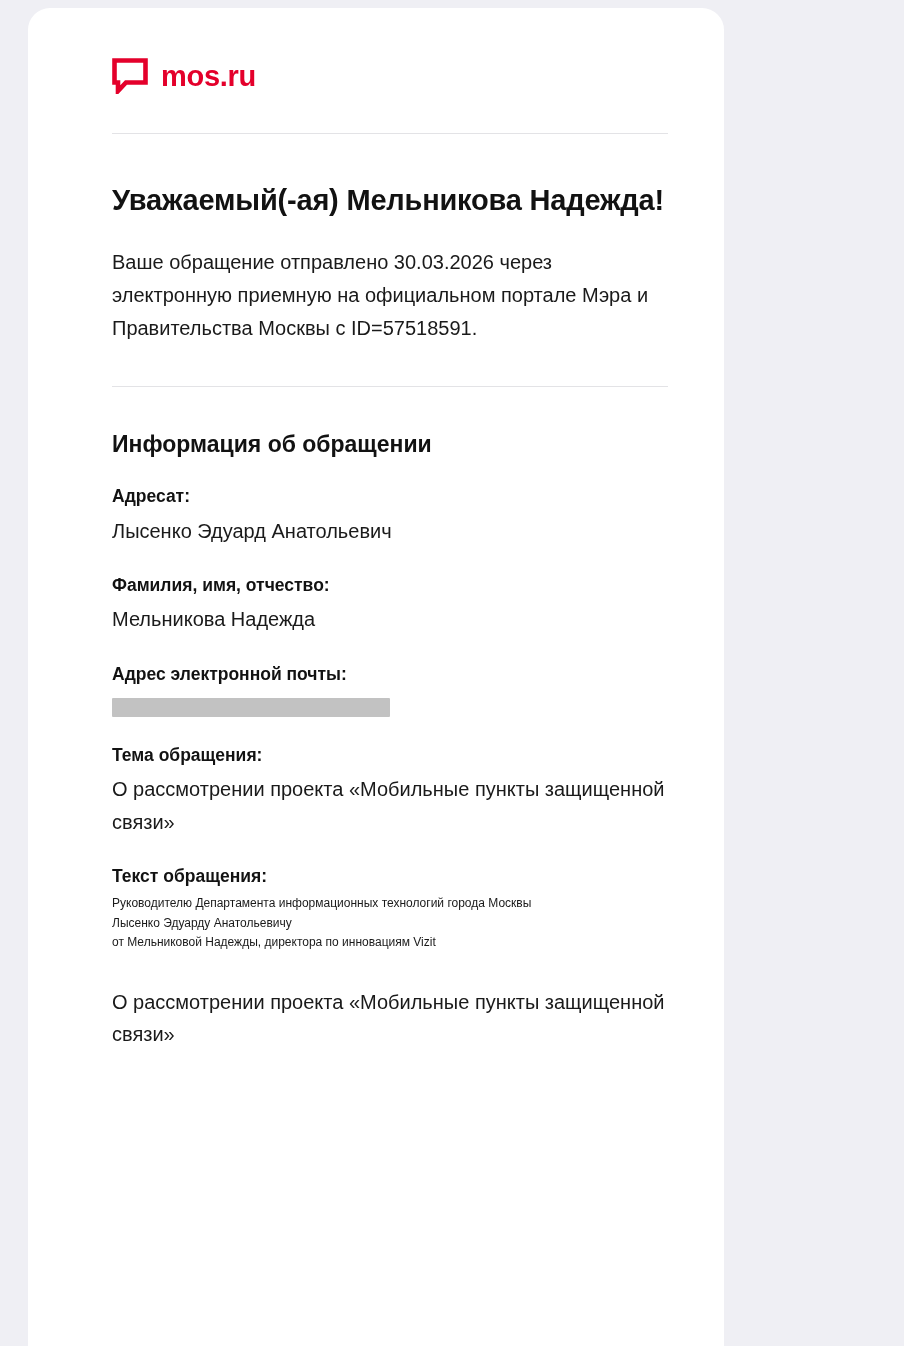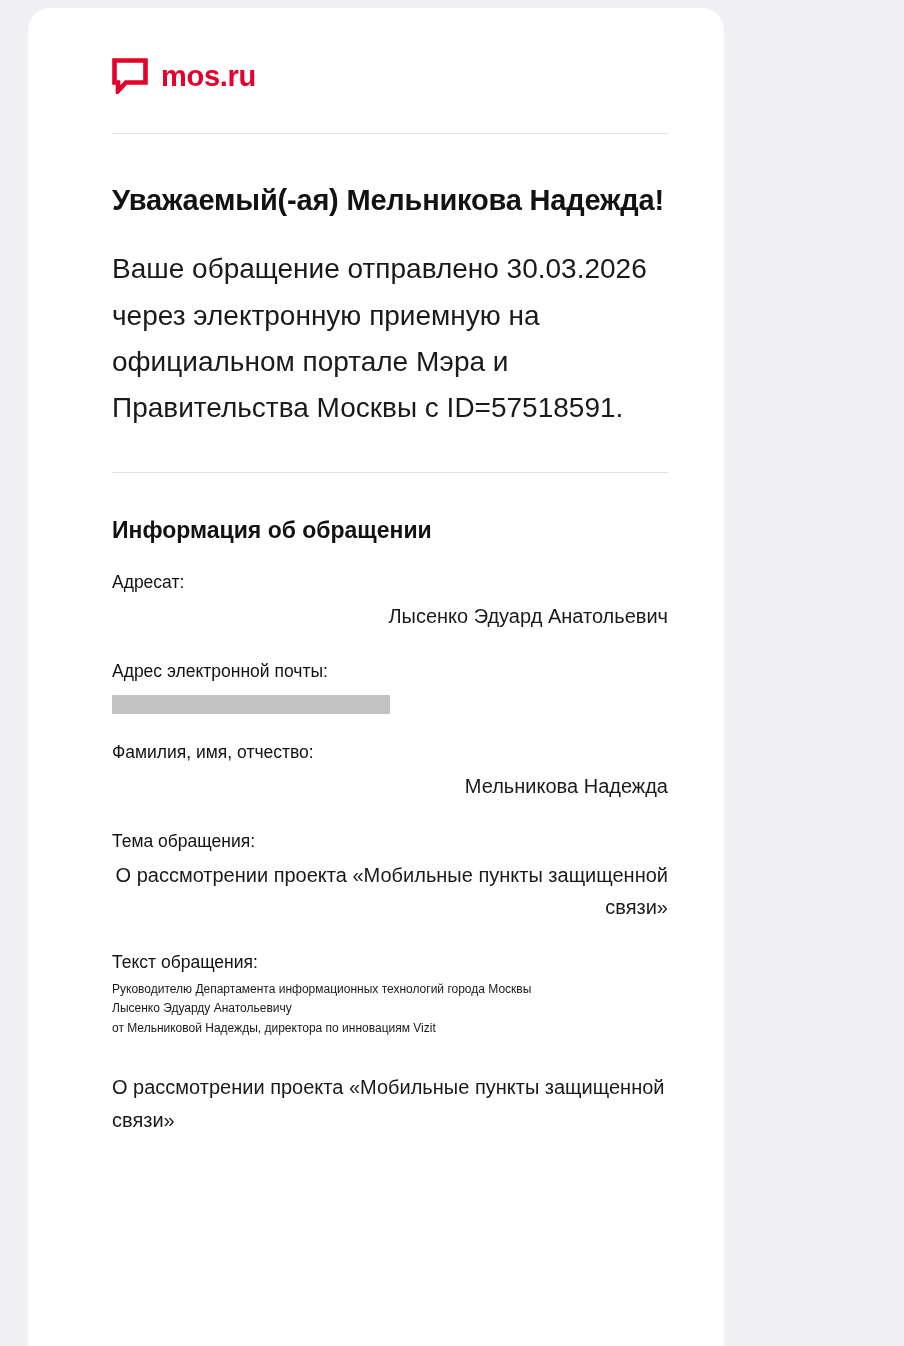--- a/index.html
+++ b/index.html
@@ -60,21 +60,21 @@
     margin: 47px 0 0 28px;
     font-size: 29px;
     line-height: 1.36;
     font-weight: bold;
     color: #121212;
     letter-spacing: -0.2px;
     max-width: 620px;
   }
   .intro {
     margin: 26px 0 0 28px;
-    font-size: 28px;
+    font-size: 20px;
     line-height: 1.65;
     color: #1a1a1a;
     max-width: 690px;
   }
   .divider2 {
     height: 1px;
     background: #e3e3e6;
     margin: 41px 0 0 28px;
   }
   
@@ -82,31 +82,30 @@
     margin: 44px 0 0 28px;
     font-size: 23px;
     font-weight: bold;
     color: #121212;
   }
   .field {
     margin: 25px 0 0 28px;
   }
   .field-label {
     font-size: 17.5px;
-    font-weight: normal;
+    font-weight: bold;
     color: #121212;
     line-height: 1.5;
   }
   .field-value {
     font-size: 20px;
     color: #1a1a1a;
     line-height: 1.62;
     margin-top: 5px;
     max-width: 690px;
-    text-align: right;
   }
   .redacted {
     display: block;
     margin-top: 11px;
     width: 278px;
     height: 19px;
     background: #c2c2c2;
     border-radius: 1px;
   }
   .body-block {
@@ -149,27 +148,27 @@
     <div class="divider2"></div>
 
     <h2 class="section-title">Информация об обращении</h2>
 
     <div class="field">
       <div class="field-label">Адресат:</div>
       <div class="field-value">Лысенко Эдуард Анатольевич</div>
     </div>
 
     <div class="field">
-      <div class="field-label">Адрес электронной почты:</div>
-      <span class="redacted"></span>
+      <div class="field-label">Фамилия, имя, отчество:</div>
+      <div class="field-value">Мельникова Надежда</div>
     </div>
 
     <div class="field">
-      <div class="field-label">Фамилия, имя, отчество:</div>
-      <div class="field-value">Мельникова Надежда</div>
+      <div class="field-label">Адрес электронной почты:</div>
+      <span class="redacted"></span>
     </div>
 
     <div class="field">
       <div class="field-label">Тема обращения:</div>
       <div class="field-value">О рассмотрении проекта «Мобильные пункты защищенной связи»</div>
     </div>
 
     <div class="field">
       <div class="field-label">Текст обращения:</div>
       <div class="body-block">Руководителю Департамента информационных технологий города Москвы

